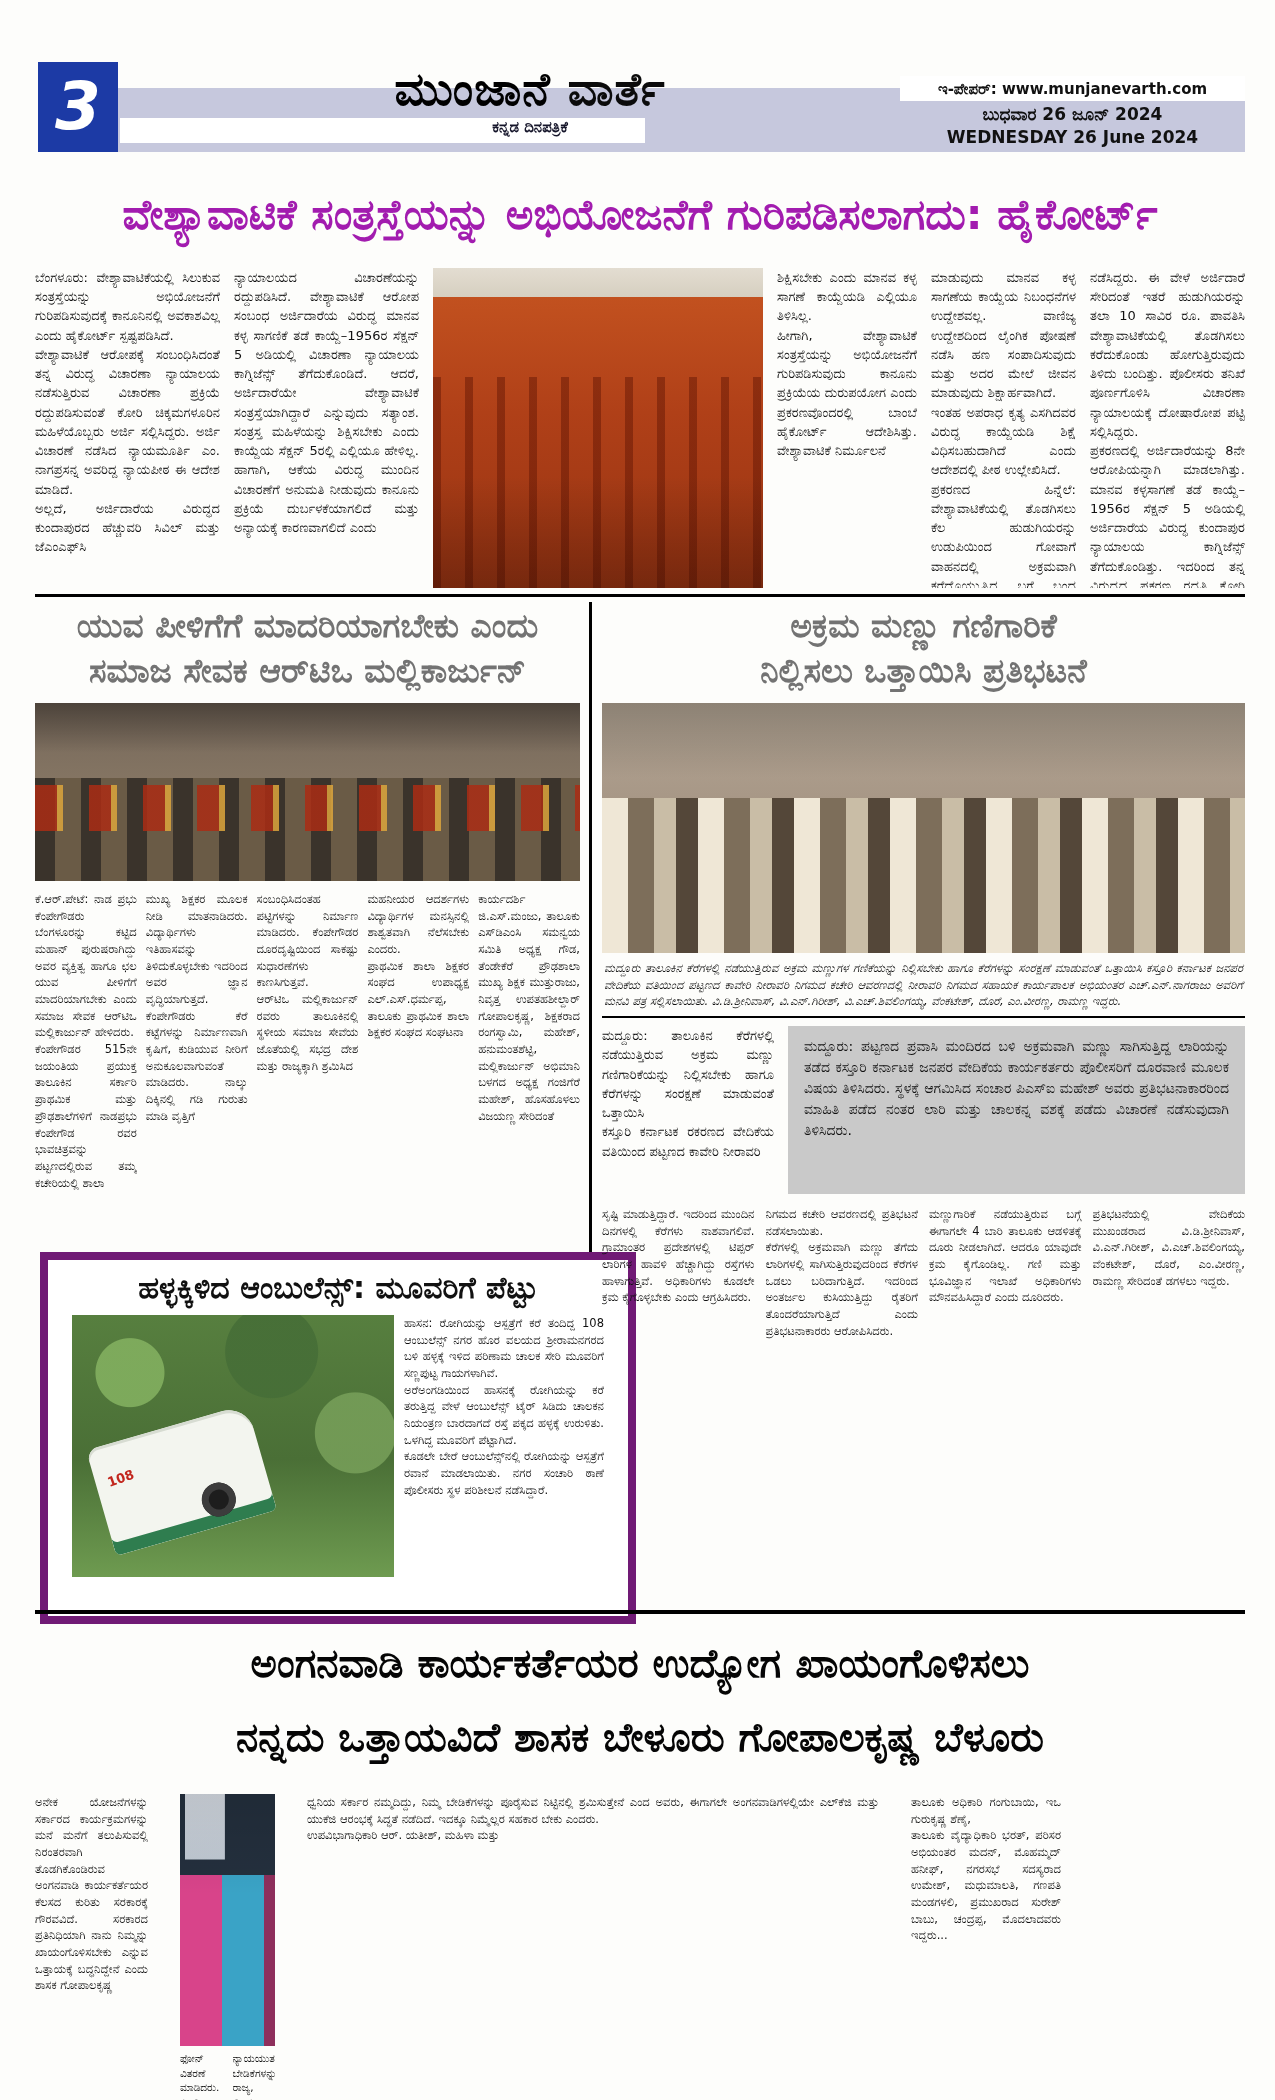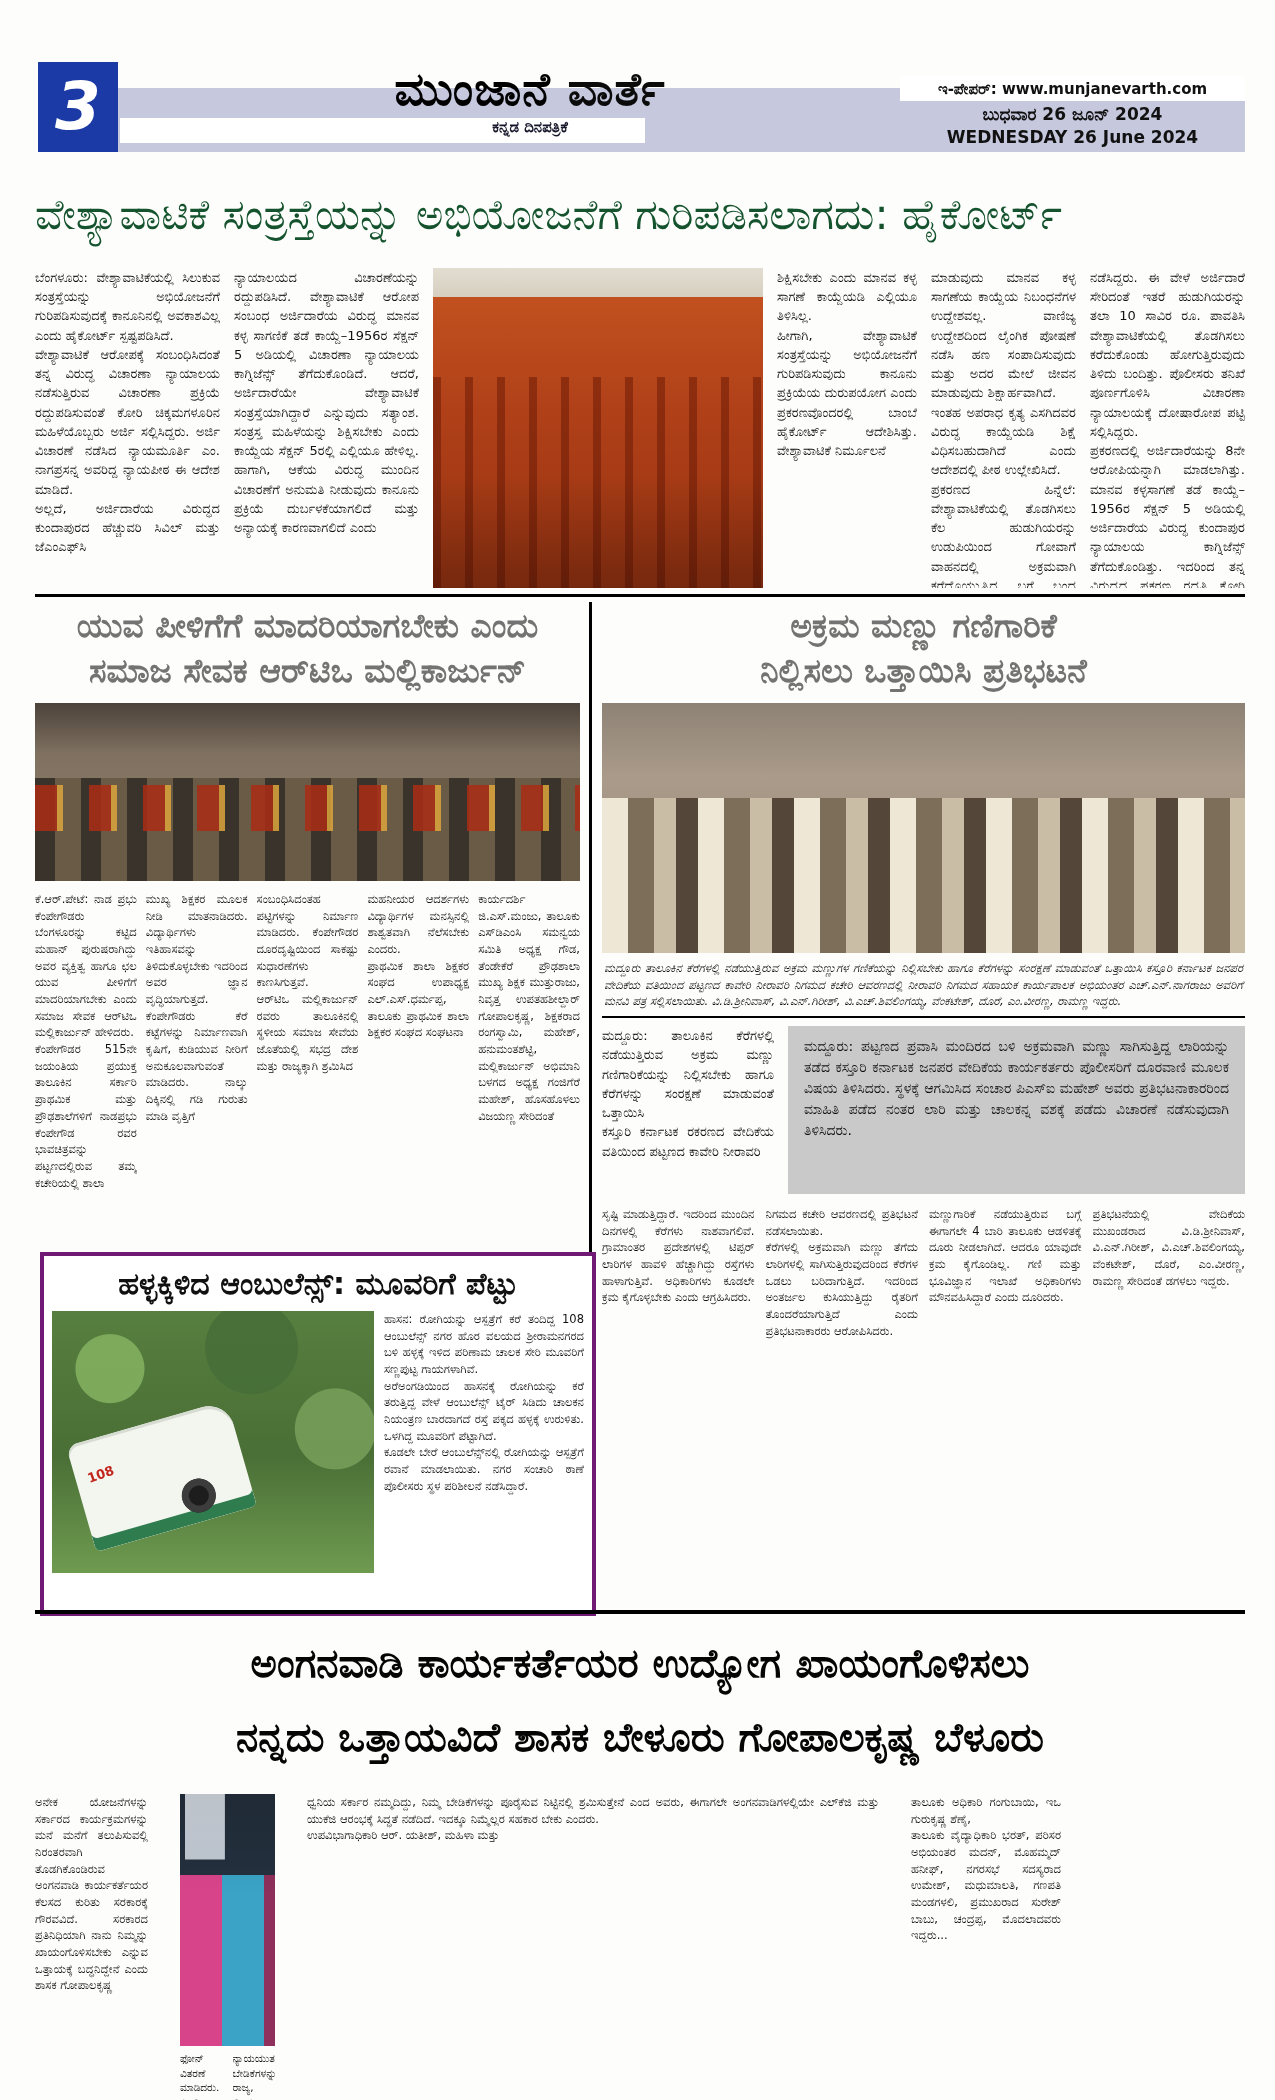--- a/index.html
+++ b/index.html
@@ -19,22 +19,22 @@
   .masthead-main{font-size:46px;font-weight:bold;letter-spacing:1px;line-height:1.0;}
   .mast-red{color:#000000;}
   .mast-black{color:#0b0b0b;}
   .masthead-sub{font-size:15px;font-weight:bold;color:#15152a;margin-top:6px;}
   .epaper{left:900px;top:76px;width:345px;height:25px;background:#fff;z-index:2;
           display:flex;align-items:center;justify-content:center;font-size:15px;font-weight:bold;}
   .date-kn{left:900px;top:104px;width:345px;text-align:center;font-size:17px;font-weight:bold;}
   .date-en{left:900px;top:127px;width:345px;text-align:center;font-size:17px;font-weight:bold;}
 
   
-  .headline-1{left:35px;top:190px;width:1210px;
-              font-size:42px;font-weight:normal;line-height:1.2;color:#14532d;}
+  .headline-1{left:35px;top:190px;width:1210px;text-align:center;
+              font-size:42px;font-weight:bold;line-height:1.2;color:#a21caf;}
   .sec-headline{font-weight:bold;text-align:center;font-size:33px;line-height:1.35;color:#737373;}
   .headline-bottom{left:35px;top:1626px;width:1210px;text-align:center;
               font-size:40px;font-weight:bold;line-height:1.85;color:#050505;}
 
   
   .bodytxt{font-size:13px;line-height:1.48;overflow:hidden;}
   .small{font-size:11.5px;line-height:1.45;}
   .tiny{font-size:10.5px;line-height:1.4;}
 
   .lead-grid{left:35px;top:268px;width:1210px;height:320px;display:grid;
@@ -50,21 +50,21 @@
 
   
   .mining-sec{left:602px;top:604px;width:643px;}
   .mining-caption{font-size:11.5px;font-style:italic;line-height:1.45;text-align:justify;margin:7px 2px 6px 2px;}
   .mining-rule{height:2px;background:#000;margin:2px 0 8px 0;}
   .mining-introrow{display:grid;grid-template-columns:172px 1fr;grid-gap:14px;height:168px;}
   .graybox{background:#c9c9c9;padding:10px 16px;font-size:14px;line-height:1.5;text-align:justify;overflow:hidden;}
   .mining-cols{display:grid;grid-template-columns:repeat(4,1fr);grid-gap:11px;height:388px;margin-top:12px;}
 
   
-  .amb-box{left:40px;top:1252px;width:532px;height:348px;border:4px solid #701a75;background:#fff;padding:4px 8px;}
+  .amb-box{left:40px;top:1252px;width:532px;height:348px;border:8px solid #701a75;background:#fff;padding:4px 24px;}
   .amb-head{font-size:30px;font-weight:bold;text-align:center;line-height:1.3;margin:4px 0 8px 0;}
   .amb-flex{display:flex;gap:10px;height:262px;}
 
   
   .bottom-grid{left:35px;top:1794px;width:1210px;height:300px;display:grid;
                grid-template-columns:113px 95px 1fr 150px 152px;grid-gap:10px;gap:32px;}
   .mini-row{display:grid;grid-template-columns:repeat(2,1fr);grid-gap:10px;margin-top:5px;}
 
   
   .photo{position:relative;overflow:hidden;background:#8b8377;}

